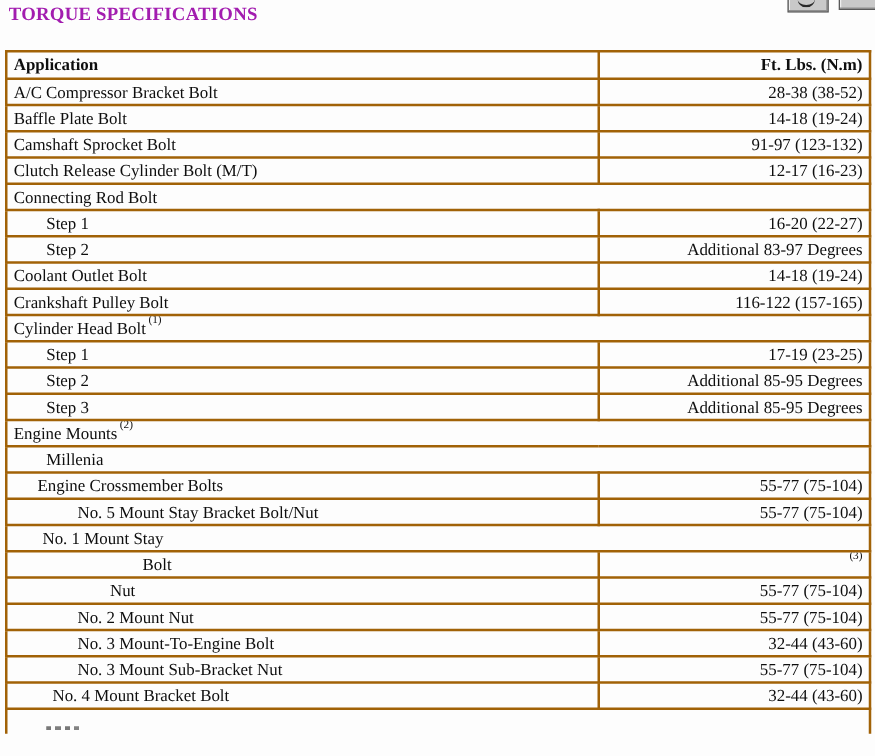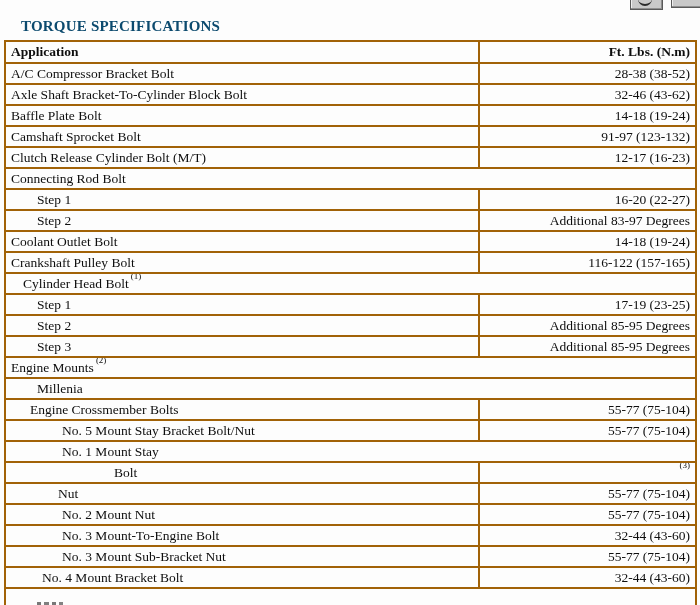--- a/index.html
+++ b/index.html
@@ -4,22 +4,22 @@
 <style>
   html,body{margin:0;padding:0;}
   body{
     width:700px;height:605px;overflow:hidden;background:#fdfdfd;
     font-family:"Liberation Serif","DejaVu Serif",serif;color:#111;
   }
   .stage{position:relative;width:700px;height:605px;overflow:hidden;}
 
   
   .doc-title{
-    position:absolute;left:5px;top:2px;margin:16px;
-    font-size:15px;font-weight:bold;letter-spacing:.2px;color:#0c4a6e;
+    position:absolute;left:5px;top:2px;margin:2px;
+    font-size:15px;font-weight:bold;letter-spacing:.2px;color:#a21caf;
   }
 
   
   .pbtn{
     position:absolute;background:#c9c9c9;
     border:1px solid #5a5a5a;
     box-shadow:inset -1px -1px 0 #8f8f8f, inset 1px 1px 0 #efefef;
   }
   .pbtn-1{left:630px;top:-10px;width:31px;height:18px;}
   .pbtn-2{left:671px;top:-12px;width:31px;height:18px;}
@@ -76,24 +76,20 @@
         <th class="col-app">Application</th>
         <th class="col-value">Ft. Lbs. (N.m)</th>
       </tr>
     </thead>
     <tbody id="spec-body">
         <tr>
           <td style="padding-left: 5px;"><span>A/C Compressor Bracket Bolt</span></td>
           <td class="val"><span>28-38 (38-52)</span></td>
         </tr>
         <tr>
-          <td style="padding-left: 5px;"><span>Axle Shaft Bracket-To-Cylinder Block Bolt</span></td>
-          <td class="val"><span>32-46 (43-62)</span></td>
-        </tr>
-        <tr>
           <td style="padding-left: 5px;"><span>Baffle Plate Bolt</span></td>
           <td class="val"><span>14-18 (19-24)</span></td>
         </tr>
         <tr>
           <td style="padding-left: 5px;"><span>Camshaft Sprocket Bolt</span></td>
           <td class="val"><span>91-97 (123-132)</span></td>
         </tr>
         <tr>
           <td style="padding-left: 5px;"><span>Clutch Release Cylinder Bolt (M/T)</span></td>
           <td class="val"><span>12-17 (16-23)</span></td>
@@ -111,21 +107,21 @@
         </tr>
         <tr>
           <td style="padding-left: 5px;"><span>Coolant Outlet Bolt</span></td>
           <td class="val"><span>14-18 (19-24)</span></td>
         </tr>
         <tr>
           <td style="padding-left: 5px;"><span>Crankshaft Pulley Bolt</span></td>
           <td class="val"><span>116-122 (157-165)</span></td>
         </tr>
         <tr>
-          <td colspan="2" style="padding-left: 17px;"><span>Cylinder Head Bolt</span><sup class="fnote">(1)</sup></td>
+          <td colspan="2" style="padding-left: 5px;"><span>Cylinder Head Bolt</span><sup class="fnote">(1)</sup></td>
         </tr>
         <tr>
           <td style="padding-left: 31px;"><span>Step 1</span></td>
           <td class="val"><span>17-19 (23-25)</span></td>
         </tr>
         <tr>
           <td style="padding-left: 31px;"><span>Step 2</span></td>
           <td class="val"><span>Additional 85-95 Degrees</span></td>
         </tr>
         <tr>
@@ -140,28 +136,28 @@
         </tr>
         <tr>
           <td style="padding-left: 24px;"><span>Engine Crossmember Bolts</span></td>
           <td class="val"><span>55-77 (75-104)</span></td>
         </tr>
         <tr>
           <td style="padding-left: 56px;"><span>No. 5 Mount Stay Bracket Bolt/Nut</span></td>
           <td class="val"><span>55-77 (75-104)</span></td>
         </tr>
         <tr>
-          <td colspan="2" style="padding-left: 56px;"><span>No. 1 Mount Stay</span></td>
+          <td colspan="2" style="padding-left: 28px;"><span>No. 1 Mount Stay</span></td>
         </tr>
         <tr>
           <td style="padding-left: 108px;"><span>Bolt</span></td>
           <td class="val"><span></span><sup class="fnote">(3)</sup></td>
         </tr>
         <tr>
-          <td style="padding-left: 52px;"><span>Nut</span></td>
+          <td style="padding-left: 82px;"><span>Nut</span></td>
           <td class="val"><span>55-77 (75-104)</span></td>
         </tr>
         <tr>
           <td style="padding-left: 56px;"><span>No. 2 Mount Nut</span></td>
           <td class="val"><span>55-77 (75-104)</span></td>
         </tr>
         <tr>
           <td style="padding-left: 56px;"><span>No. 3 Mount-To-Engine Bolt</span></td>
           <td class="val"><span>32-44 (43-60)</span></td>
         </tr>

